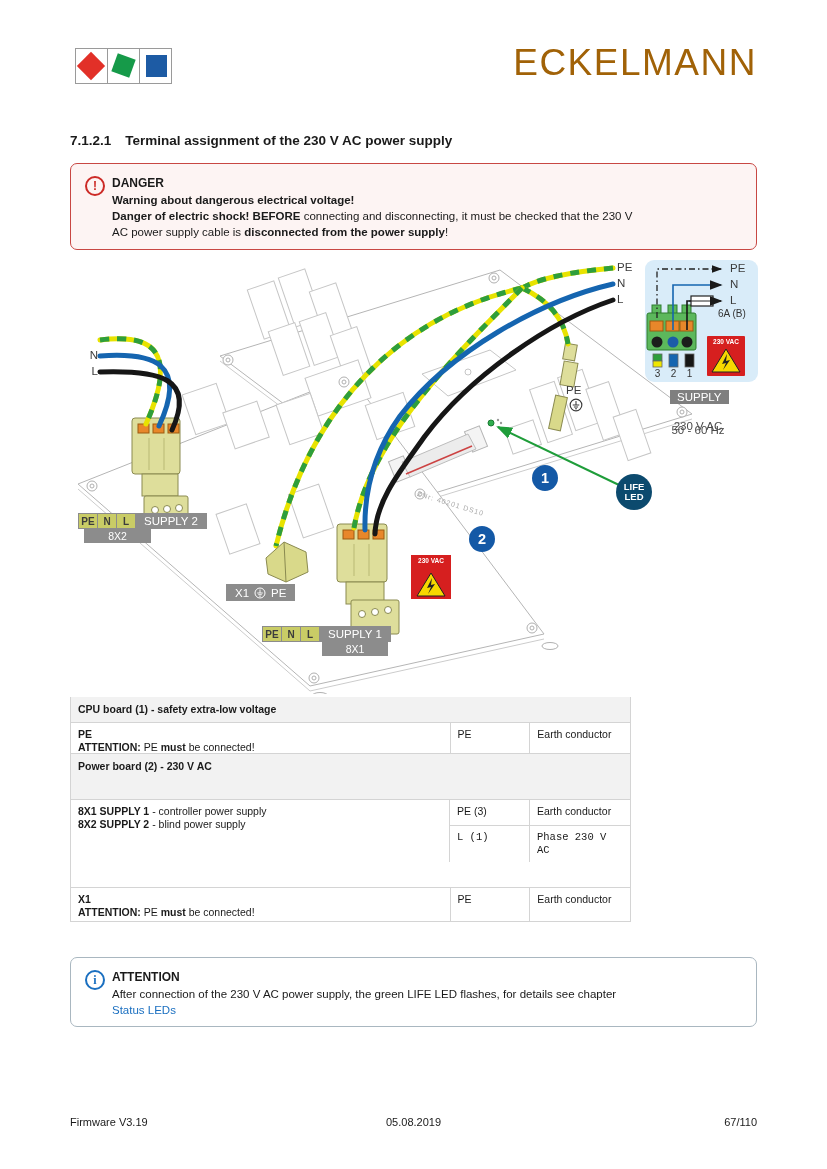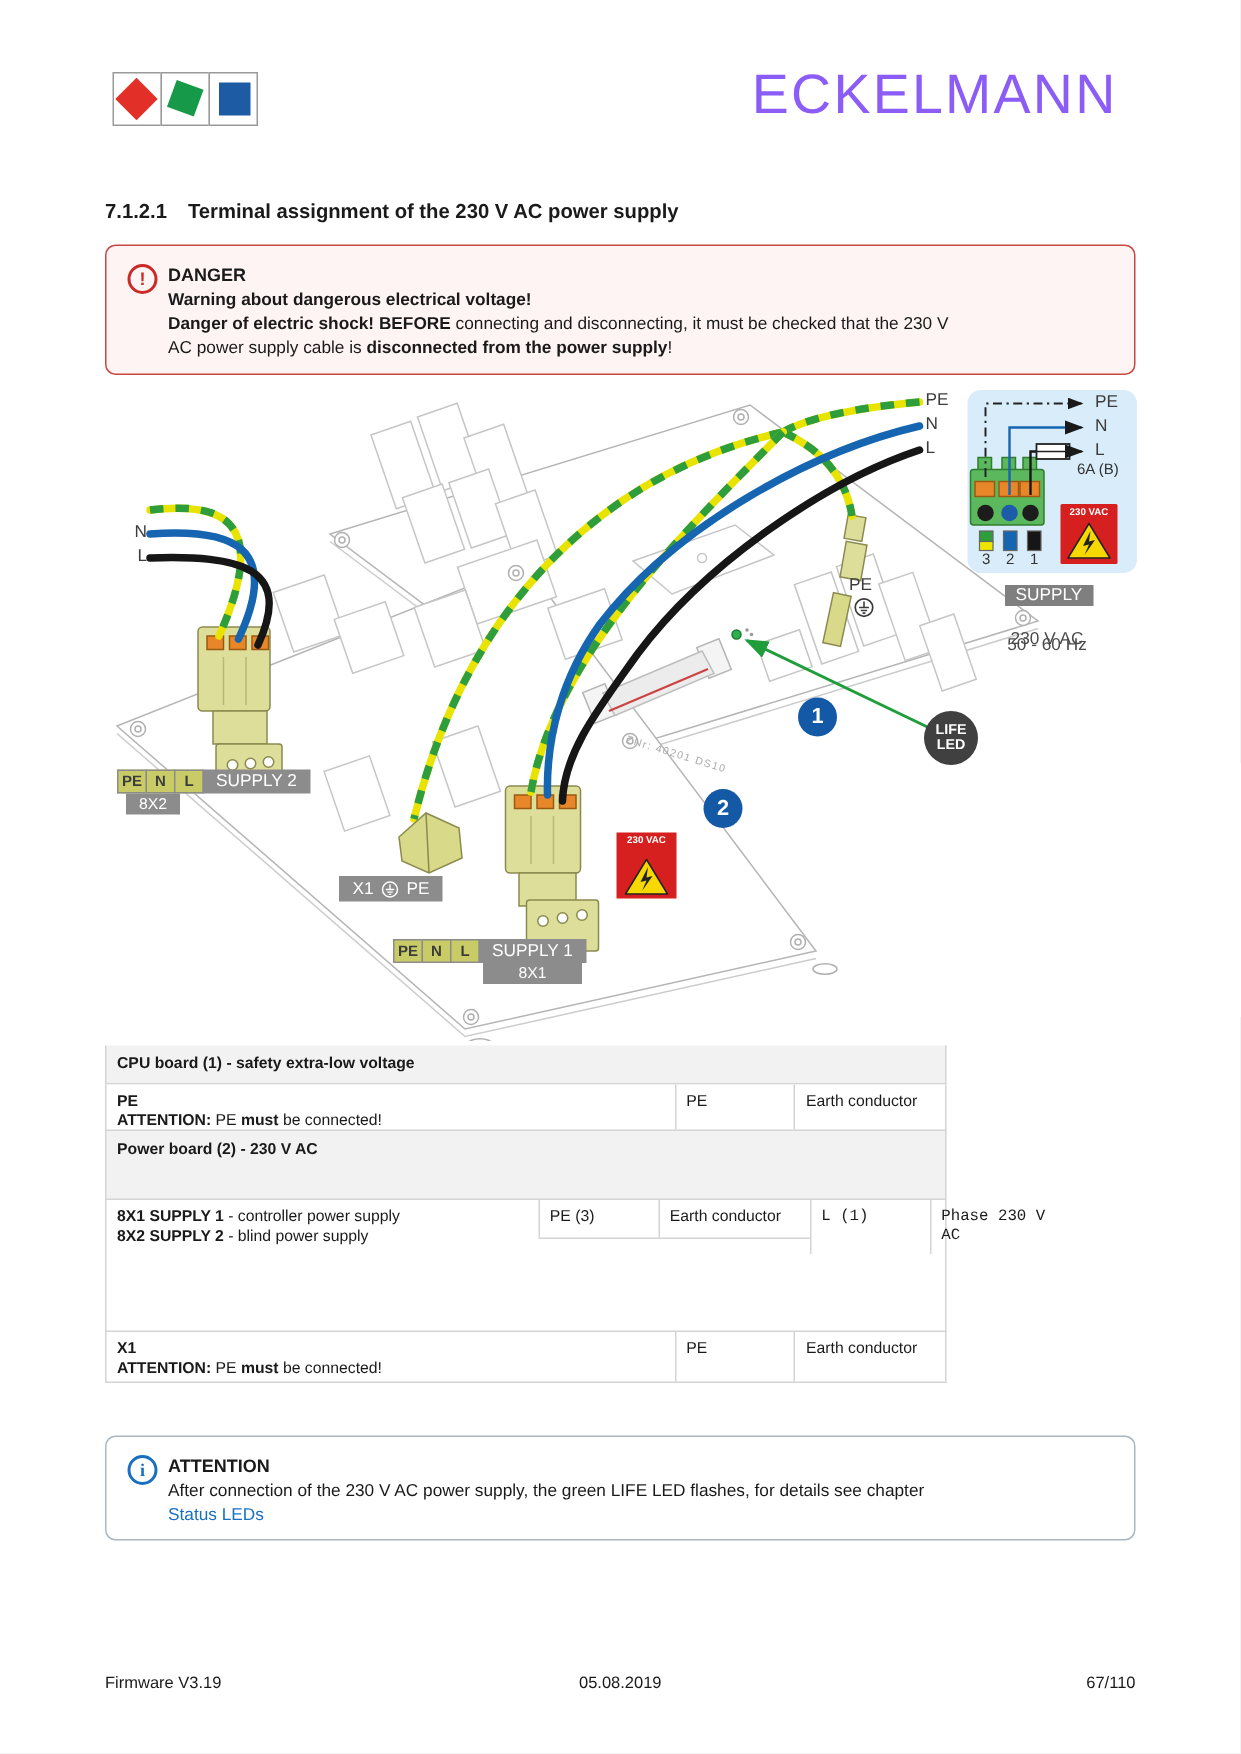--- a/index.html
+++ b/index.html
@@ -8,21 +8,21 @@
   .abs{position:absolute;}
 
   
   .logo{left:75px;top:48px;display:flex;}
   .logo-cell{width:31px;height:34px;border:1px solid #9a9a9a;background:#fff;position:relative;margin-left:-1px;}
   .logo-cell:first-child{margin-left:0;}
   .shape{position:absolute;}
   .d-red{width:20px;height:20px;background:#e23028;transform:rotate(45deg);left:5px;top:7px;}
   .d-green{width:19px;height:19px;background:#169a49;transform:rotate(20deg);left:6px;top:7px;}
   .d-blue{width:21px;height:22px;background:#1d5ba4;left:6px;top:6px;}
-  .wordmark{right:82px;top:42px;font-size:37px;color:#8b5cf6;letter-spacing:1.5px;font-weight:400;}
+  .wordmark{right:70px;top:42px;font-size:37px;color:#a16207;letter-spacing:1.5px;font-weight:400;}
 
   .heading{left:70px;top:133px;font-size:13.5px;font-weight:bold;text-align:right;}
   .heading .num{margin-right:14px;}
 
   
   .notice{box-sizing:border-box;border-radius:7px;}
   .danger-box{left:70px;top:163px;width:687px;height:87px;border:1px solid #c84743;background:#fdf4f3;}
   .attention-box{left:70px;top:957px;width:687px;height:70px;border:1px solid #a9b7c0;background:#fff;}
   .n-icon{position:absolute;left:14px;top:12px;width:16px;height:16px;border-radius:50%;
           font-weight:bold;text-align:center;line-height:16px;font-size:12px;}
@@ -44,41 +44,41 @@
        font-weight:bold;font-size:10px;display:flex;align-items:center;justify-content:center;}
   .pin:first-child{margin-left:0;}
   .strip-name{background:#8c8c8c;color:#fff;font-size:11.5px;display:flex;align-items:center;
               padding:0 9px;margin-left:-1px;}
   .code-tag{position:absolute;background:#8c8c8c;color:#fff;font-size:10.5px;height:14px;
             display:flex;align-items:center;justify-content:center;}
   .x1-tag{position:absolute;background:#8c8c8c;color:#fff;font-size:11.5px;height:17px;
           display:flex;align-items:center;gap:5px;padding:0 9px;}
   .callout{position:absolute;width:26px;height:26px;border-radius:50%;background:#1459a6;color:#fff;
            font-weight:bold;font-size:14.5px;display:flex;align-items:center;justify-content:center;}
-  .life-led{position:absolute;width:36px;height:36px;border-radius:50%;background:#404040;color:#fff;
+  .life-led{position:absolute;width:36px;height:36px;border-radius:50%;background:#0c4a6e;color:#fff;
             font-weight:bold;font-size:9.5px;line-height:10px;display:flex;flex-direction:column;
             align-items:center;justify-content:center;}
   .sticker-txt{position:absolute;width:38px;text-align:center;color:#fff;font-size:6.5px;font-weight:bold;}
   .supply-tag{position:absolute;background:#7f7f7f;color:#fff;font-size:11.5px;padding:1px 7px;}
   .supply-txt{position:absolute;width:84px;text-align:center;font-size:11.5px;color:#4a4a4a;}
   .marking{position:absolute;font-size:7px;color:#aaaaaa;letter-spacing:1px;transform:rotate(17deg);}
   .inset-small{font-size:10px;color:#333;}
   .digit{position:absolute;width:9px;text-align:center;font-size:10px;color:#333;}
 
   
   .tbl{left:70px;top:697px;width:561px;font-size:10.5px;line-height:13px;}
   .t-row{display:flex;border-left:1px solid #d4d4d4;border-right:1px solid #d4d4d4;
          border-bottom:1px solid #d4d4d4;box-sizing:border-box;background:#fff;}
   .t-top{border-top:1px solid #d4d4d4;}
   .gray{background:#f2f2f2;}
   .c-conn{width:380px;padding:5px 7px;box-sizing:border-box;}
   .c-term{width:80px;border-left:1px solid #d4d4d4;padding:5px 7px;box-sizing:border-box;}
   .c-desc{width:101px;border-left:1px solid #d4d4d4;padding:5px 7px;box-sizing:border-box;}
   .t-section{width:100%;padding:6px 7px;font-weight:bold;box-sizing:border-box;}
-  .sub-col{display:flex;width:181px;justify-content:center;}
+  .sub-col{display:flex;flex-direction:column;width:181px;}
   .sub{display:flex;border-bottom:1px solid #d4d4d4;box-sizing:border-box;}
   .sub:last-child{border-bottom:none;}
 
   .footer{left:70px;top:1116px;width:687px;font-size:11px;color:#1a1a1a;}
   .f-left{position:absolute;left:0;}
   .f-center{position:absolute;left:50%;transform:translateX(-50%);}
   .f-right{position:absolute;right:0;}
 </style>
 </head>
 <body>
@@ -311,21 +311,21 @@
     <div class="sticker-txt" style="left:342px;top:301px;width:38px;">230 VAC</div>
     <div class="marking" style="left:346px;top:244px;">ZNr: 40201 DS10</div>
 
     
     <div class="pin-strip" style="left:8px;top:257px;">
       <div class="pin">PE</div>
       <div class="pin">N</div>
       <div class="pin">L</div>
       <div class="strip-name">SUPPLY 2</div>
     </div>
-    <div class="code-tag" style="left:14px;top:273px;width:36px;">8X2</div>
+    <div class="code-tag" style="left:14px;top:273px;width:67px;">8X2</div>
 
     
     <div class="x1-tag" style="left:156px;top:328px;">
       <span>X1</span>
       <svg width="12" height="12" viewBox="0 0 12 12">
         <circle cx="6" cy="6" r="5" fill="none" stroke="#fff"></circle>
         <path d="M6 2.5 V6 M3.2 6 H8.8 M4.2 7.7 H7.8 M5.2 9.2 H6.8" stroke="#fff" stroke-width="0.9" fill="none"></path>
       </svg>
       <span>PE</span>
     </div>

